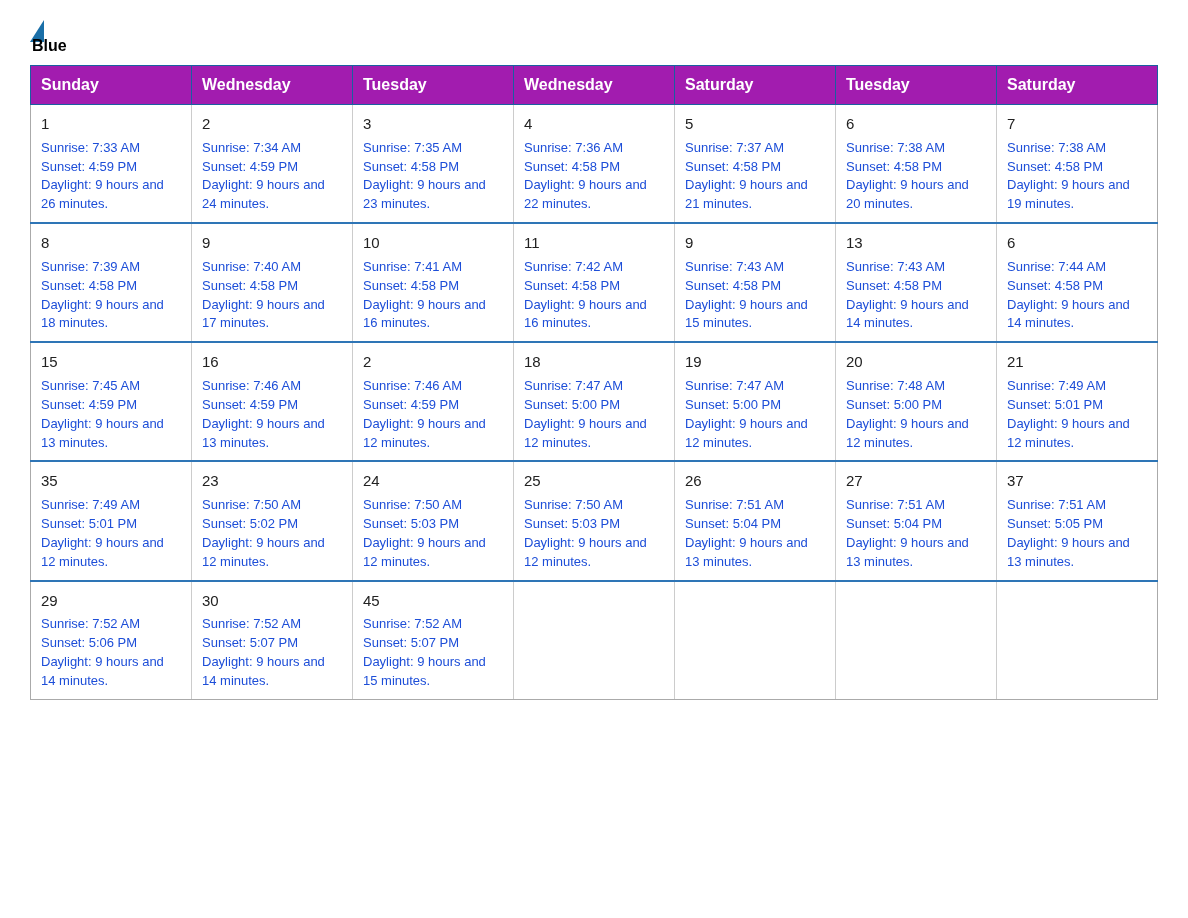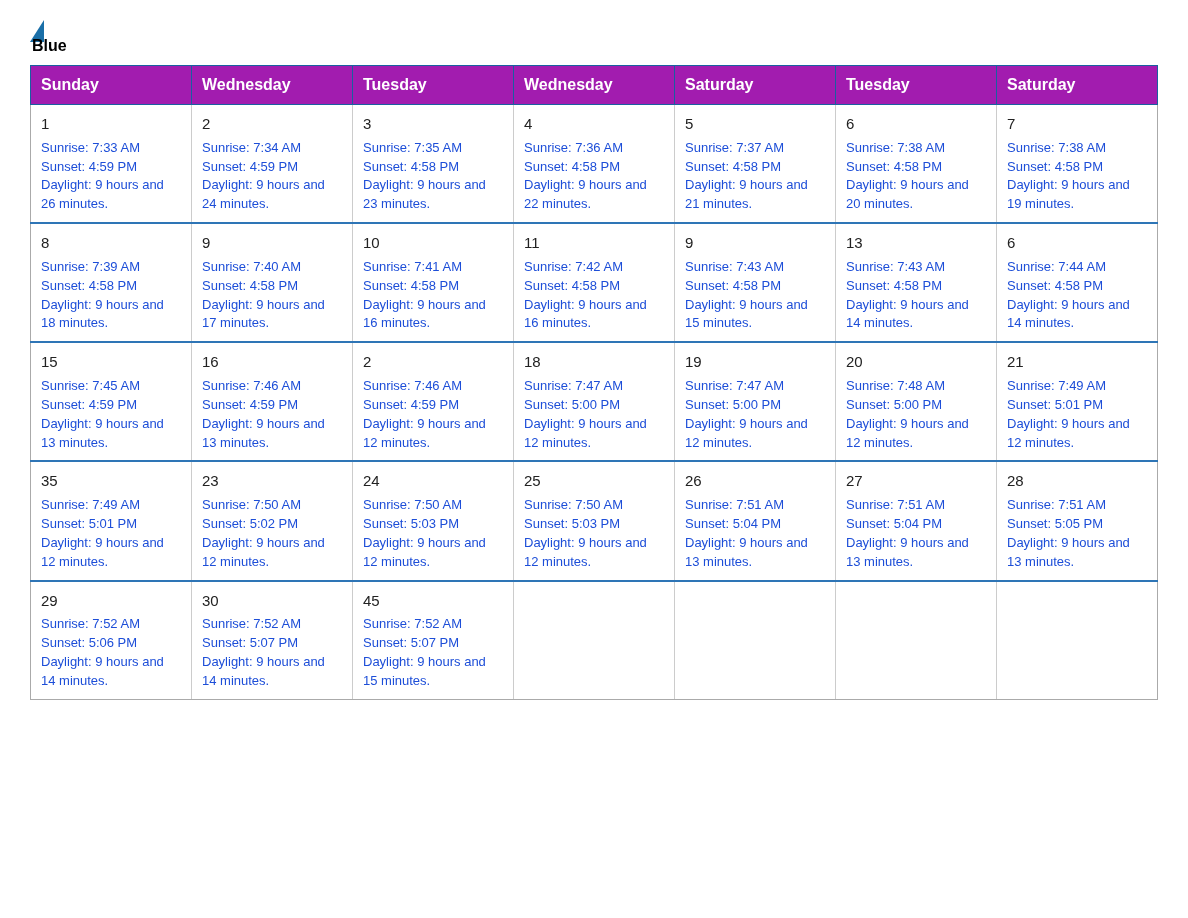--- a/index.html
+++ b/index.html
@@ -264,21 +264,21 @@
       </td>
         <td>
         <span class="day-number">26</span>
         <span class="day-info">Sunrise: 7:51 AM<br>Sunset: 5:04 PM<br>Daylight: 9 hours and 13 minutes.</span>
       </td>
         <td>
         <span class="day-number">27</span>
         <span class="day-info">Sunrise: 7:51 AM<br>Sunset: 5:04 PM<br>Daylight: 9 hours and 13 minutes.</span>
       </td>
         <td>
-        <span class="day-number">28</span>
+        <span class="day-number">37</span>
         <span class="day-info">Sunrise: 7:51 AM<br>Sunset: 5:05 PM<br>Daylight: 9 hours and 13 minutes.</span>
       </td>
       </tr>
       <tr>
         <td>
         <span class="day-number">29</span>
         <span class="day-info">Sunrise: 7:52 AM<br>Sunset: 5:06 PM<br>Daylight: 9 hours and 14 minutes.</span>
       </td>
         <td>
         <span class="day-number">30</span>

